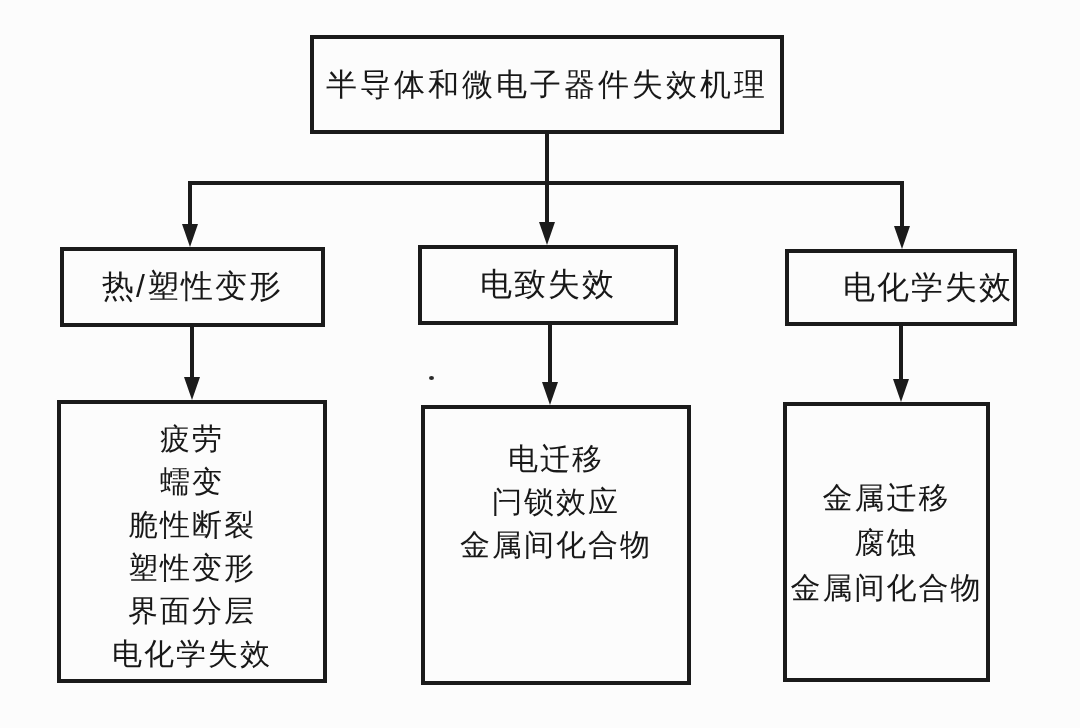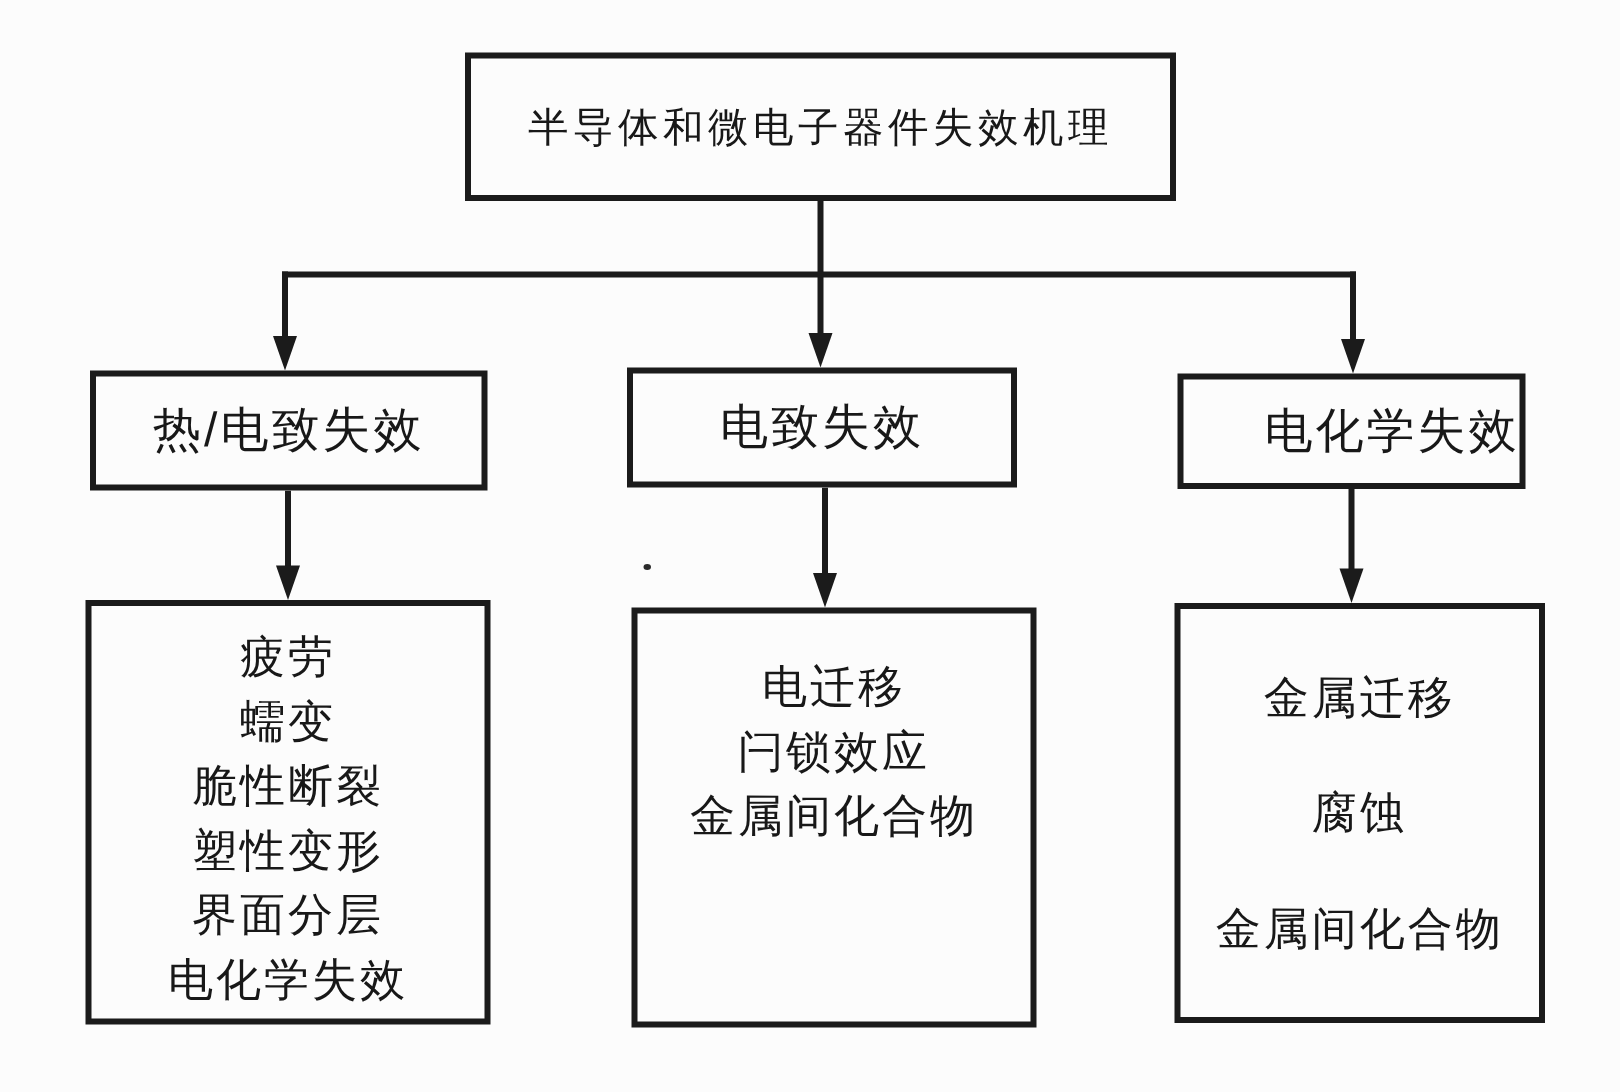--- a/index.html
+++ b/index.html
@@ -40,21 +40,21 @@
     align-items: center;
     justify-content: center;
     text-align: center;
   }
   .node-label {
     font-size: 32px;
     letter-spacing: 2px;
     white-space: nowrap;
   }
   .root .node-label {
-    font-size: 27px;
+    font-size: 31px;
     letter-spacing: 3px;
   }
   .leaf {
     justify-content: flex-start;
   }
   .leaf .leaf-item {
     font-size: 30px;
     line-height: 43px;
     letter-spacing: 2px;
     white-space: nowrap;
@@ -100,21 +100,21 @@
     <polygon points="901,402 893,379 909,379"></polygon>
   </svg>
 
   <div class="speck"></div>
 
   <div class="box root" style="left:310px; top:35px; width:474px; height:99px;">
     <div class="node-label">半导体和微电子器件失效机理</div>
   </div>
 
   <div class="box branch" style="left:60px; top:247px; width:265px; height:80px;">
-    <div class="node-label">热/电致失效</div>
+    <div class="node-label">热/塑性变形</div>
   </div>
 
   <div class="box branch" style="left:418px; top:245px; width:260px; height:80px;">
     <div class="node-label">电致失效</div>
   </div>
 
   <div class="box branch" style="left:785px; top:249px; width:232px; height:77px;align-items:flex-end;">
     <div class="node-label">电化学失效</div>
   </div>
 
@@ -126,19 +126,19 @@
     <div class="leaf-item">界面分层</div>
     <div class="leaf-item">电化学失效</div>
   </div>
 
   <div class="box leaf leaf-mid" style="left:421px; top:405px; width:270px; height:280px;">
     <div class="leaf-item">电迁移</div>
     <div class="leaf-item">闩锁效应</div>
     <div class="leaf-item">金属间化合物</div>
   </div>
 
-  <div class="box leaf leaf-right" style="left:783px; top:402px; width:247px; height:280px;gap:32px;">
+  <div class="box leaf leaf-right" style="left:783px; top:402px; width:207px; height:280px;">
     <div class="leaf-item">金属迁移</div>
     <div class="leaf-item">腐蚀</div>
     <div class="leaf-item">金属间化合物</div>
   </div>
 
 </div>
 
 </body></html>

